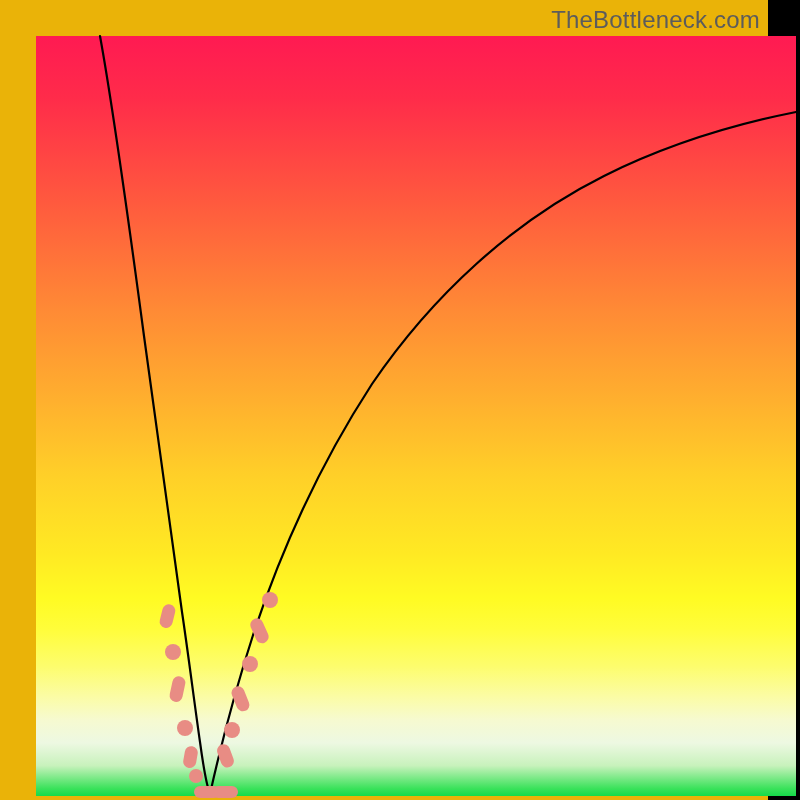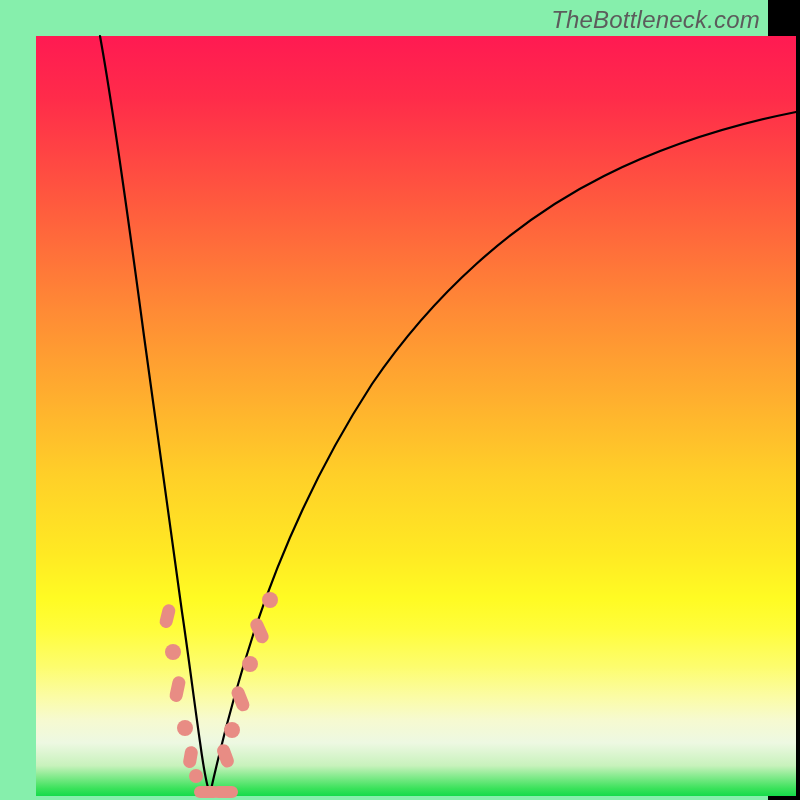--- a/index.html
+++ b/index.html
@@ -10,22 +10,21 @@
     background: #000;
     font-family: Arial, Helvetica, sans-serif;
     overflow: hidden;
   }
   .frame {
     position: absolute;
     left: 0;
     top: 0;
     width: 768px;
     height: 800px;
-    background: #86efac;
-    font-style: italic;
+    background: #eab308;
   }
   .plot-area {
     position: absolute;
     left: 36px;
     top: 36px;
     width: 760px;
     height: 760px;
     background: linear-gradient(
       to bottom,
       #ff1a52 0%,

